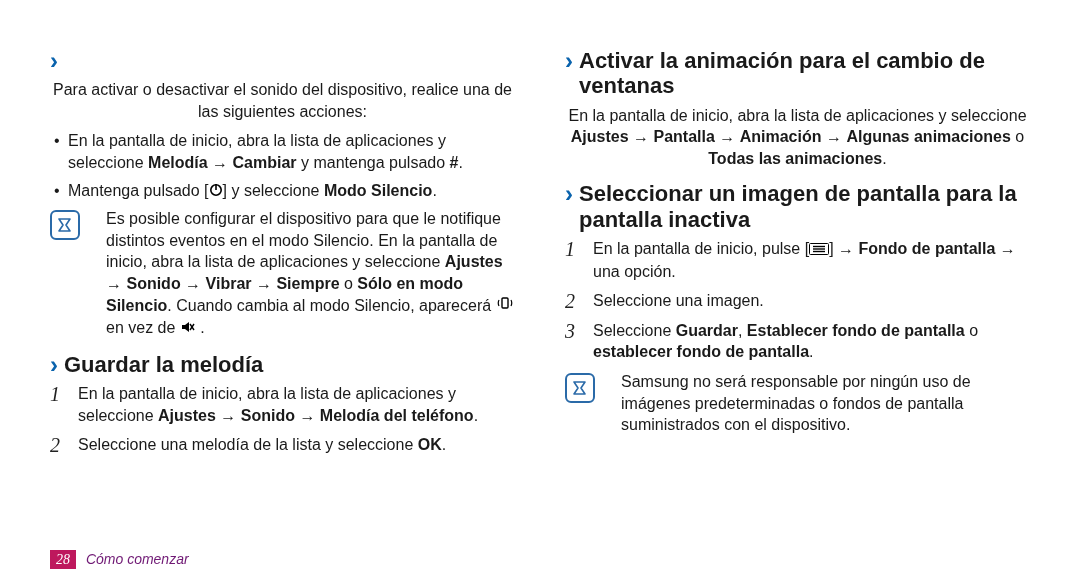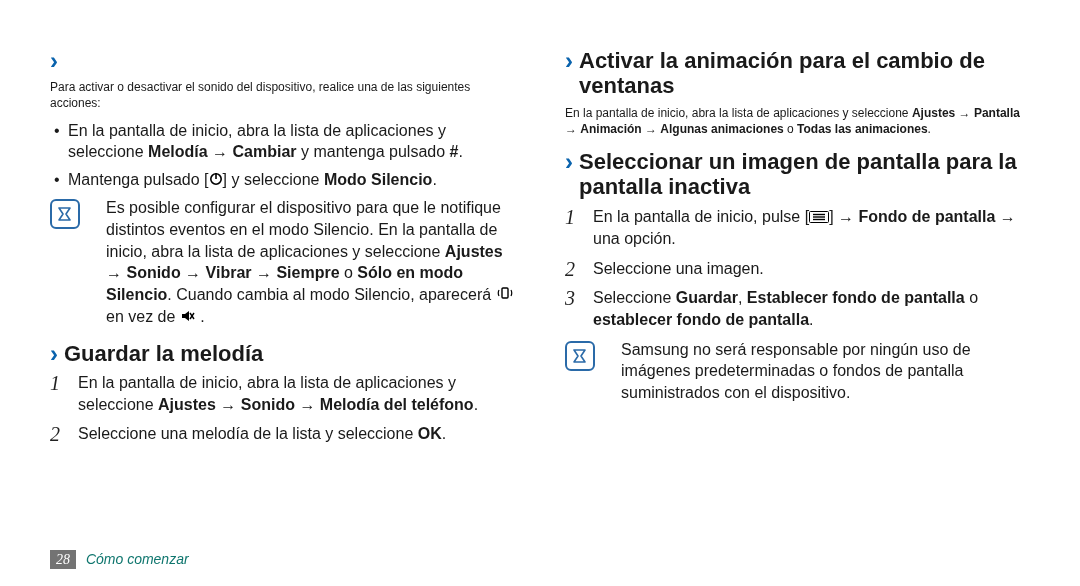--- a/index.html
+++ b/index.html
@@ -34,23 +34,24 @@
     font-size: 24px;
     margin-right: 6px;
     line-height: 1.05;
   }
   .sect-title {
     font-weight: bold;
     font-size: 22px;
     line-height: 1.15;
   }
   .body-text {
-    font-size: 12px;
+    font-size: 16px;
     line-height: 1.35;
     margin-bottom: 8px;
+    text-align: center;
   }
   .bullet-list { list-style: none; margin-left: 0; }
   .bullet-list li {
     position: relative;
     padding-left: 18px;
     font-size: 16px;
     line-height: 1.35;
     margin-bottom: 6px;
   }
   .bullet-list li::before {
@@ -103,28 +104,28 @@
     color: #222;
   }
   .footer {
     position: absolute;
     bottom: 18px;
     left: 50px;
     font-size: 14px;
     color: #333;
   }
   .footer .pagenum {
-    background: #737373;
+    background: #be185d;
     color: #fff;
     padding: 2px 6px;
     font-style: italic;
     font-family: Georgia, serif;
     margin-right: 6px;
   }
-  .footer .sectname { font-style: italic; color: #0f766e; }
+  .footer .sectname { font-style: italic; color: #701a75; }
   b { font-weight: bold; }
 </style>
 </head>
 <body>
 
 <div class="page">
 
   <div class="col">
 
     <div class="sect-head first">

